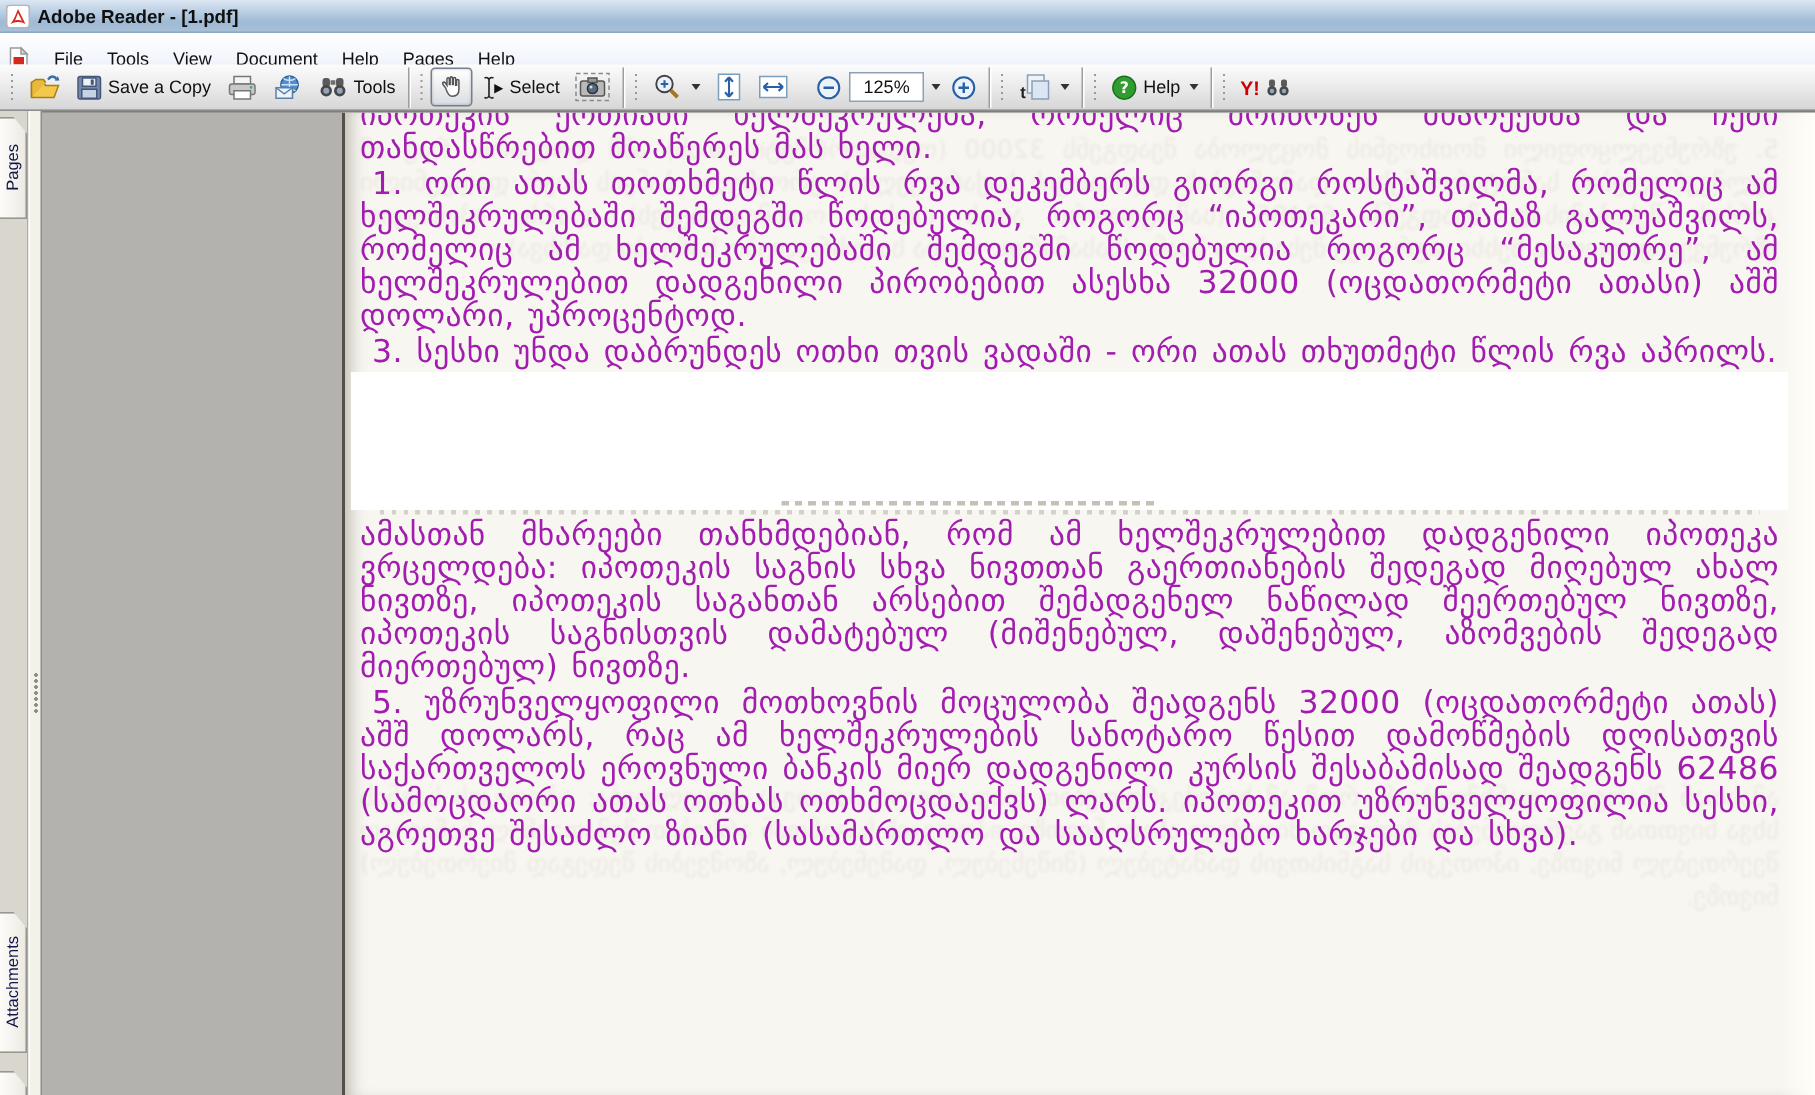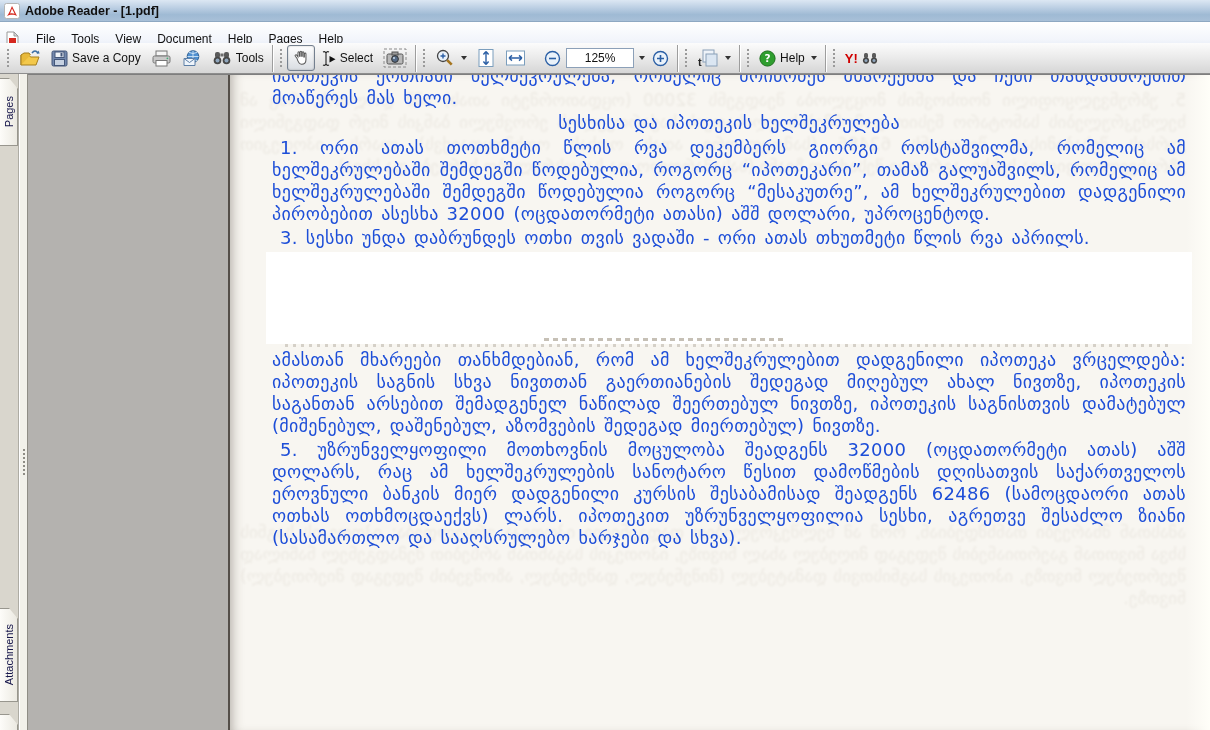--- a/index.html
+++ b/index.html
@@ -32,21 +32,21 @@
     background-image:radial-gradient(#9a9a9a 34%, transparent 36%);
     background-size:4px 4px; background-position:0 1px; }
   .tb-sep { width:0; height:27px; border-left:1px solid #9d9d9d; border-right:1px solid #ffffff; margin:0 3px; }
   .tb-btn { height:26px; display:flex; align-items:center; gap:4px; padding:0 4px;
     border:1px solid transparent; border-radius:2px; font-size:12px; color:#111; }
   .tb-btn svg { display:block; }
   .tb-btn.selected { border:1px solid #74808f; border-radius:3px;
     background:linear-gradient(to bottom,#ffffff,#d9dde2); box-shadow:inset 0 0 2px rgba(0,0,0,.25); }
   .dd-arrow { width:0; height:0; border-left:3.5px solid transparent; border-right:3.5px solid transparent;
     border-top:4px solid #333; margin-left:2px; }
-  .zoom-field { width:68px; height:20px; background:#fff; border:1px solid #8ca0b8;
+  .zoom-field { width:50px; height:20px; background:#fff; border:1px solid #8ca0b8;
     display:flex; align-items:center; justify-content:center; font-size:12px; color:#111; }
   .combo-dd { width:13px; height:20px; display:flex; align-items:center; justify-content:center; }
   .yl { color:#d00000; font-weight:bold; font-size:13px; letter-spacing:0; }
 
   
   .main { position:absolute; top:74px; left:0; right:0; bottom:0; display:flex; }
 
   .tabstrip { position:relative; width:19px; height:100%;
     background:#d9d6cd; border-right:1px solid #aeaca4; overflow:hidden; }
   .vtab { position:absolute; left:0; width:18px;
@@ -74,22 +74,22 @@
     background:linear-gradient(to right, rgba(255,255,255,0), #fffef8); pointer-events:none; }
 
   .bleed { position:absolute; left:10px; right:24px; transform:scaleX(-1);
     filter:blur(1.1px); opacity:.09; color:#7a6a52; font-size:17px; line-height:22px;
     text-align:justify; overflow:hidden; pointer-events:none;
     font-family:"DejaVu Sans", sans-serif; }
   .bleed1 { top:14px; height:150px; }
   .bleed2 { top:446px; height:210px; }
 
   .textflow { position:relative; z-index:1; margin-top:-10px; padding:0 24px 0 10px;
-    font-family:"DejaVu Sans", sans-serif; font-size:18px; line-height:22px;
-    letter-spacing:.3px; word-spacing:2px; color:#1d4ed8; text-align:justify;margin-left:32px; }
+    font-family:"DejaVu Sans", sans-serif; font-size:21px; line-height:22px;
+    letter-spacing:.3px; word-spacing:2px; color:#a21caf; text-align:justify; }
   .textflow p { margin:0 0 2px 0; }
   .heading { text-align:center !important; margin:3px 0 3px 0 !important; }
   .num-indent { text-indent:8px; }
   .ul { text-underline-offset:3px; }
   .gap-top { margin-top:6px !important; }
 
   .redaction { position:relative; height:92px; background:#ffffff; margin:3px -6px 5px -6px; }
   .remnant { position:absolute; bottom:3px; left:30%; width:26%; height:3px; opacity:.75;
     background:repeating-linear-gradient(to right,#b3ab9d 0 5px, transparent 5px 9px); }
   .redaction::after { content:""; position:absolute; left:2%; right:2%; bottom:-3px; height:3px;
@@ -314,21 +314,20 @@
     </div>
 
     <div class="docpane">
       <div class="paper">
 
         <div class="bleed bleed1">5. უზრუნველყოფილი მოთხოვნის მოცულობა შეადგენს 32000 (ოცდათორმეტი ათას) აშშ დოლარს, რაც ამ ხელშეკრულების სანოტარო წესით დამოწმების დღისათვის საქართველოს ეროვნული ბანკის მიერ დადგენილი კურსის შესაბამისად შეადგენს 62486 (სამოცდაორი ათას ოთხას ოთხმოცდაექვს) ლარს. იპოთეკით უზრუნველყოფილია სესხი, აგრეთვე შესაძლო ზიანი (სასამართლო და სააღსრულებო ხარჯები და სხვა).</div>
         <div class="bleed bleed2">ამასთან მხარეები თანხმდებიან, რომ ამ ხელშეკრულებით დადგენილი იპოთეკა ვრცელდება: იპოთეკის საგნის სხვა ნივთთან გაერთიანების შედეგად მიღებულ ახალ ნივთზე, იპოთეკის საგანთან არსებით შემადგენელ ნაწილად შეერთებულ ნივთზე, იპოთეკის საგნისთვის დამატებულ (მიშენებულ, დაშენებულ, აზომვების შედეგად მიერთებულ) ნივთზე.</div>
 
         <div class="textflow">
           <p>იპოთეკის ერთიანი ხელშეკრულება, რომელიც მოიწონეს მხარეებმა და ჩემი თანდასწრებით მოაწერეს მას ხელი.</p>
-          <p class="heading">სესხისა და იპოთეკის ხელშეკრულება</p>
           <p class="num-indent">1. ორი ათას თოთხმეტი წლის რვა დეკემბერს გიორგი როსტაშვილმა, რომელიც ამ ხელშეკრულებაში შემდეგში წოდებულია, როგორც “იპოთეკარი”, თამაზ გალუაშვილს, რომელიც ამ ხელშეკრულებაში შემდეგში წოდებულია როგორც “მესაკუთრე”, ამ ხელშეკრულებით დადგენილი პირობებით ასესხა 32000 (ოცდათორმეტი ათასი) აშშ დოლარი, უპროცენტოდ.</p>
           <p class="num-indent"><span>3. სესხი უნდა დაბრუნდეს ოთხი თვის ვადაში - </span><span class="ul">ორი ათას თხუთმეტი წლის რვა აპრილს.</span></p>
           <div class="redaction">
             <div class="remnant"></div>
           </div>
           <p>ამასთან მხარეები თანხმდებიან, რომ ამ ხელშეკრულებით დადგენილი იპოთეკა ვრცელდება: იპოთეკის საგნის სხვა ნივთთან გაერთიანების შედეგად მიღებულ ახალ ნივთზე, იპოთეკის საგანთან არსებით შემადგენელ ნაწილად შეერთებულ ნივთზე, იპოთეკის საგნისთვის დამატებულ (მიშენებულ, დაშენებულ, აზომვების შედეგად მიერთებულ) ნივთზე.</p>
           <p class="num-indent">5. უზრუნველყოფილი მოთხოვნის მოცულობა შეადგენს 32000 (ოცდათორმეტი ათას) აშშ დოლარს, რაც ამ ხელშეკრულების სანოტარო წესით დამოწმების დღისათვის საქართველოს ეროვნული ბანკის მიერ დადგენილი კურსის შესაბამისად შეადგენს 62486 (სამოცდაორი ათას ოთხას ოთხმოცდაექვს) ლარს. იპოთეკით უზრუნველყოფილია სესხი, აგრეთვე შესაძლო ზიანი (სასამართლო და სააღსრულებო ხარჯები და სხვა).</p>
         </div>
 
       </div>

